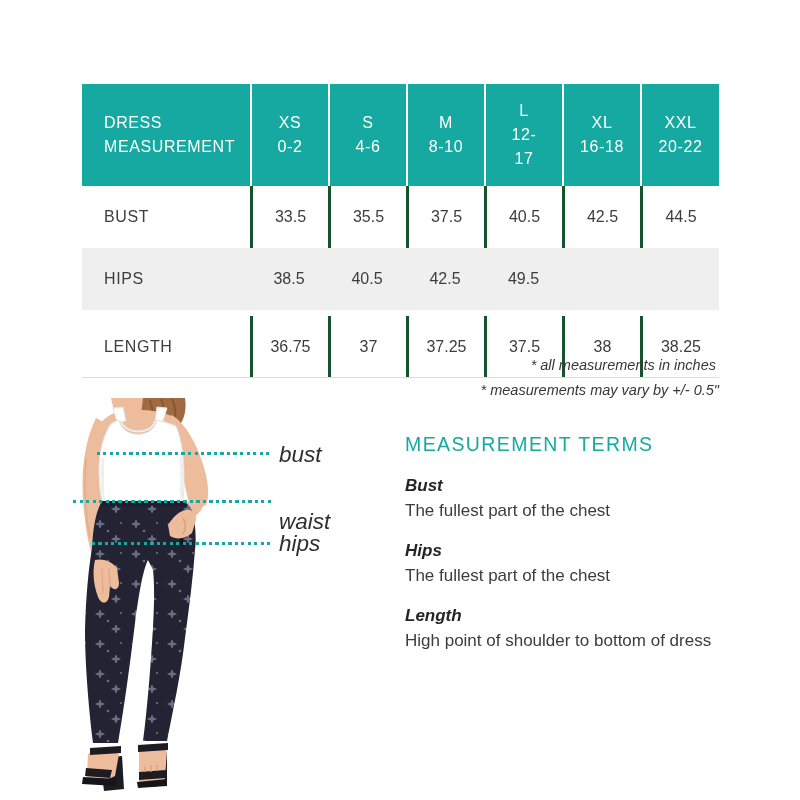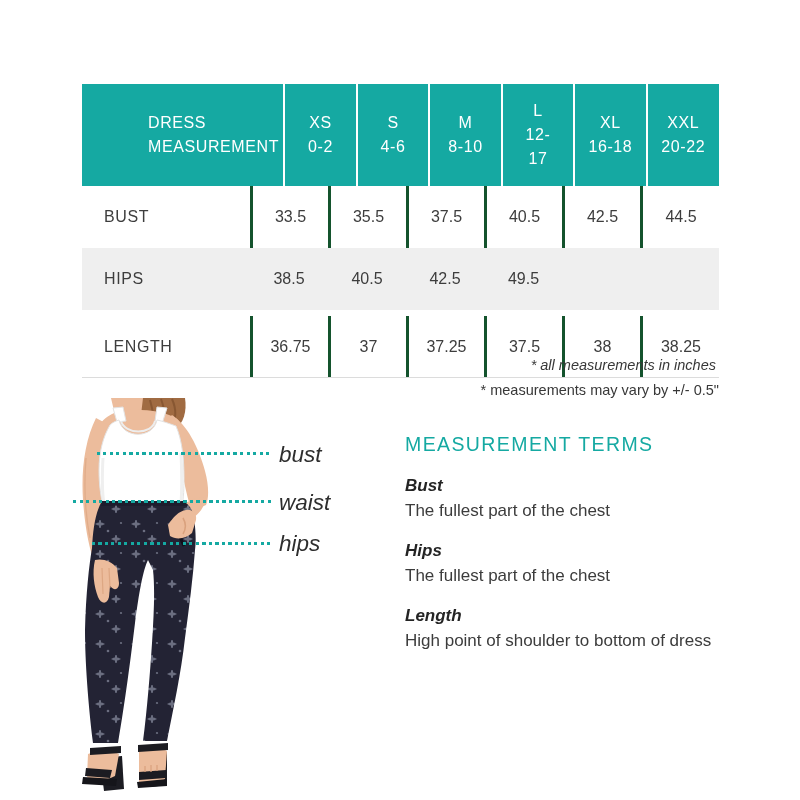--- a/index.html
+++ b/index.html
@@ -6,46 +6,46 @@
   html,body { background:#ffffff; }
   body { font-family:"Liberation Sans", sans-serif; }
   .page { position:relative; width:800px; height:800px; background:#fff; overflow:hidden; }
 
   
   .size-table { position:absolute; left:82px; top:84px; width:637px; border-bottom:1px solid #dcdcdc; }
   .thead { display:flex; height:102px; background:var(--teal,#15a9a2); color:#fff; }
   .th { width:78px; display:flex; flex-direction:column; justify-content:center; align-items:center;
         text-align:center; font-size:16px; letter-spacing:.6px; line-height:24px; border-left:2px solid #fff; }
   .th:last-child { width:79px; }
-  .th-label { width:168px; border-left:none; align-items:flex-start; padding-left:22px; text-align:left;margin-left:44px; }
+  .th-label { width:168px; border-left:none; align-items:flex-start; padding-left:22px; text-align:left; }
   .hdr-range-narrow { display:inline-block; max-width:27px; }
 
   .trow { display:flex; }
   .row-bust   { height:62px; background:#fff; }
   .row-hips   { height:68px; background:#efefef; border-bottom:6px solid #fff; }
   .row-length { height:61px; background:#fff; }
   .td { width:78px; display:flex; align-items:center; justify-content:center;
         font-size:16px; color:#3d3d3d; }
   .td:last-child { width:79px; }
   .row-bust .td, .row-length .td { border-left:3px solid #14532d; }
   .td-label { width:168px; justify-content:flex-start; padding-left:22px; letter-spacing:.6px; border-left:none !important; }
 
   .footnote-inside { position:absolute; right:3px; bottom:4px; font-size:14.5px; font-style:italic; color:#383838; }
-  .footnote-below  { position:absolute; right:81px; top:382px; font-size:14.5px; color:#383838; }
+  .footnote-below  { position:absolute; right:81px; top:382px; font-size:14.5px; font-style:italic; color:#383838; }
 
   
   .figure-photo { position:absolute; left:55px; top:398px; width:300px; height:400px; }
   .dotline { position:absolute; height:3px;
              background-image:repeating-linear-gradient(90deg, var(--teal,#15a9a2) 0 3px, transparent 3px 6.5px); }
   .line-bust  { left:97px;  top:452px; width:176px; }
   .line-waist { left:73px;  top:500px; width:200px; }
   .line-hips  { left:92px;  top:542px; width:181px; }
   .diagram-label { position:absolute; left:279px; font-size:22.5px; font-style:italic; color:#2e2e2e; line-height:28px; }
   .label-bust  { top:441px; }
-  .label-waist { top:489px; }
+  .label-waist { top:508px; }
   .label-hips  { top:530px; }
 
   
   .terms { position:absolute; left:405px; top:433px; width:340px; }
   .terms-title { font-size:19.5px; color:var(--teal,#15a9a2); letter-spacing:1.4px; line-height:23px; }
   .term-item { margin-top:19px; }
   .term-item:first-of-type { margin-top:26px; }
   .term-name { font-size:17px; font-weight:bold; font-style:italic; color:#242424; line-height:21px; }
   .term-def  { font-size:17px; color:#3c3c3c; line-height:21px; margin-top:4px; }
 </style>

